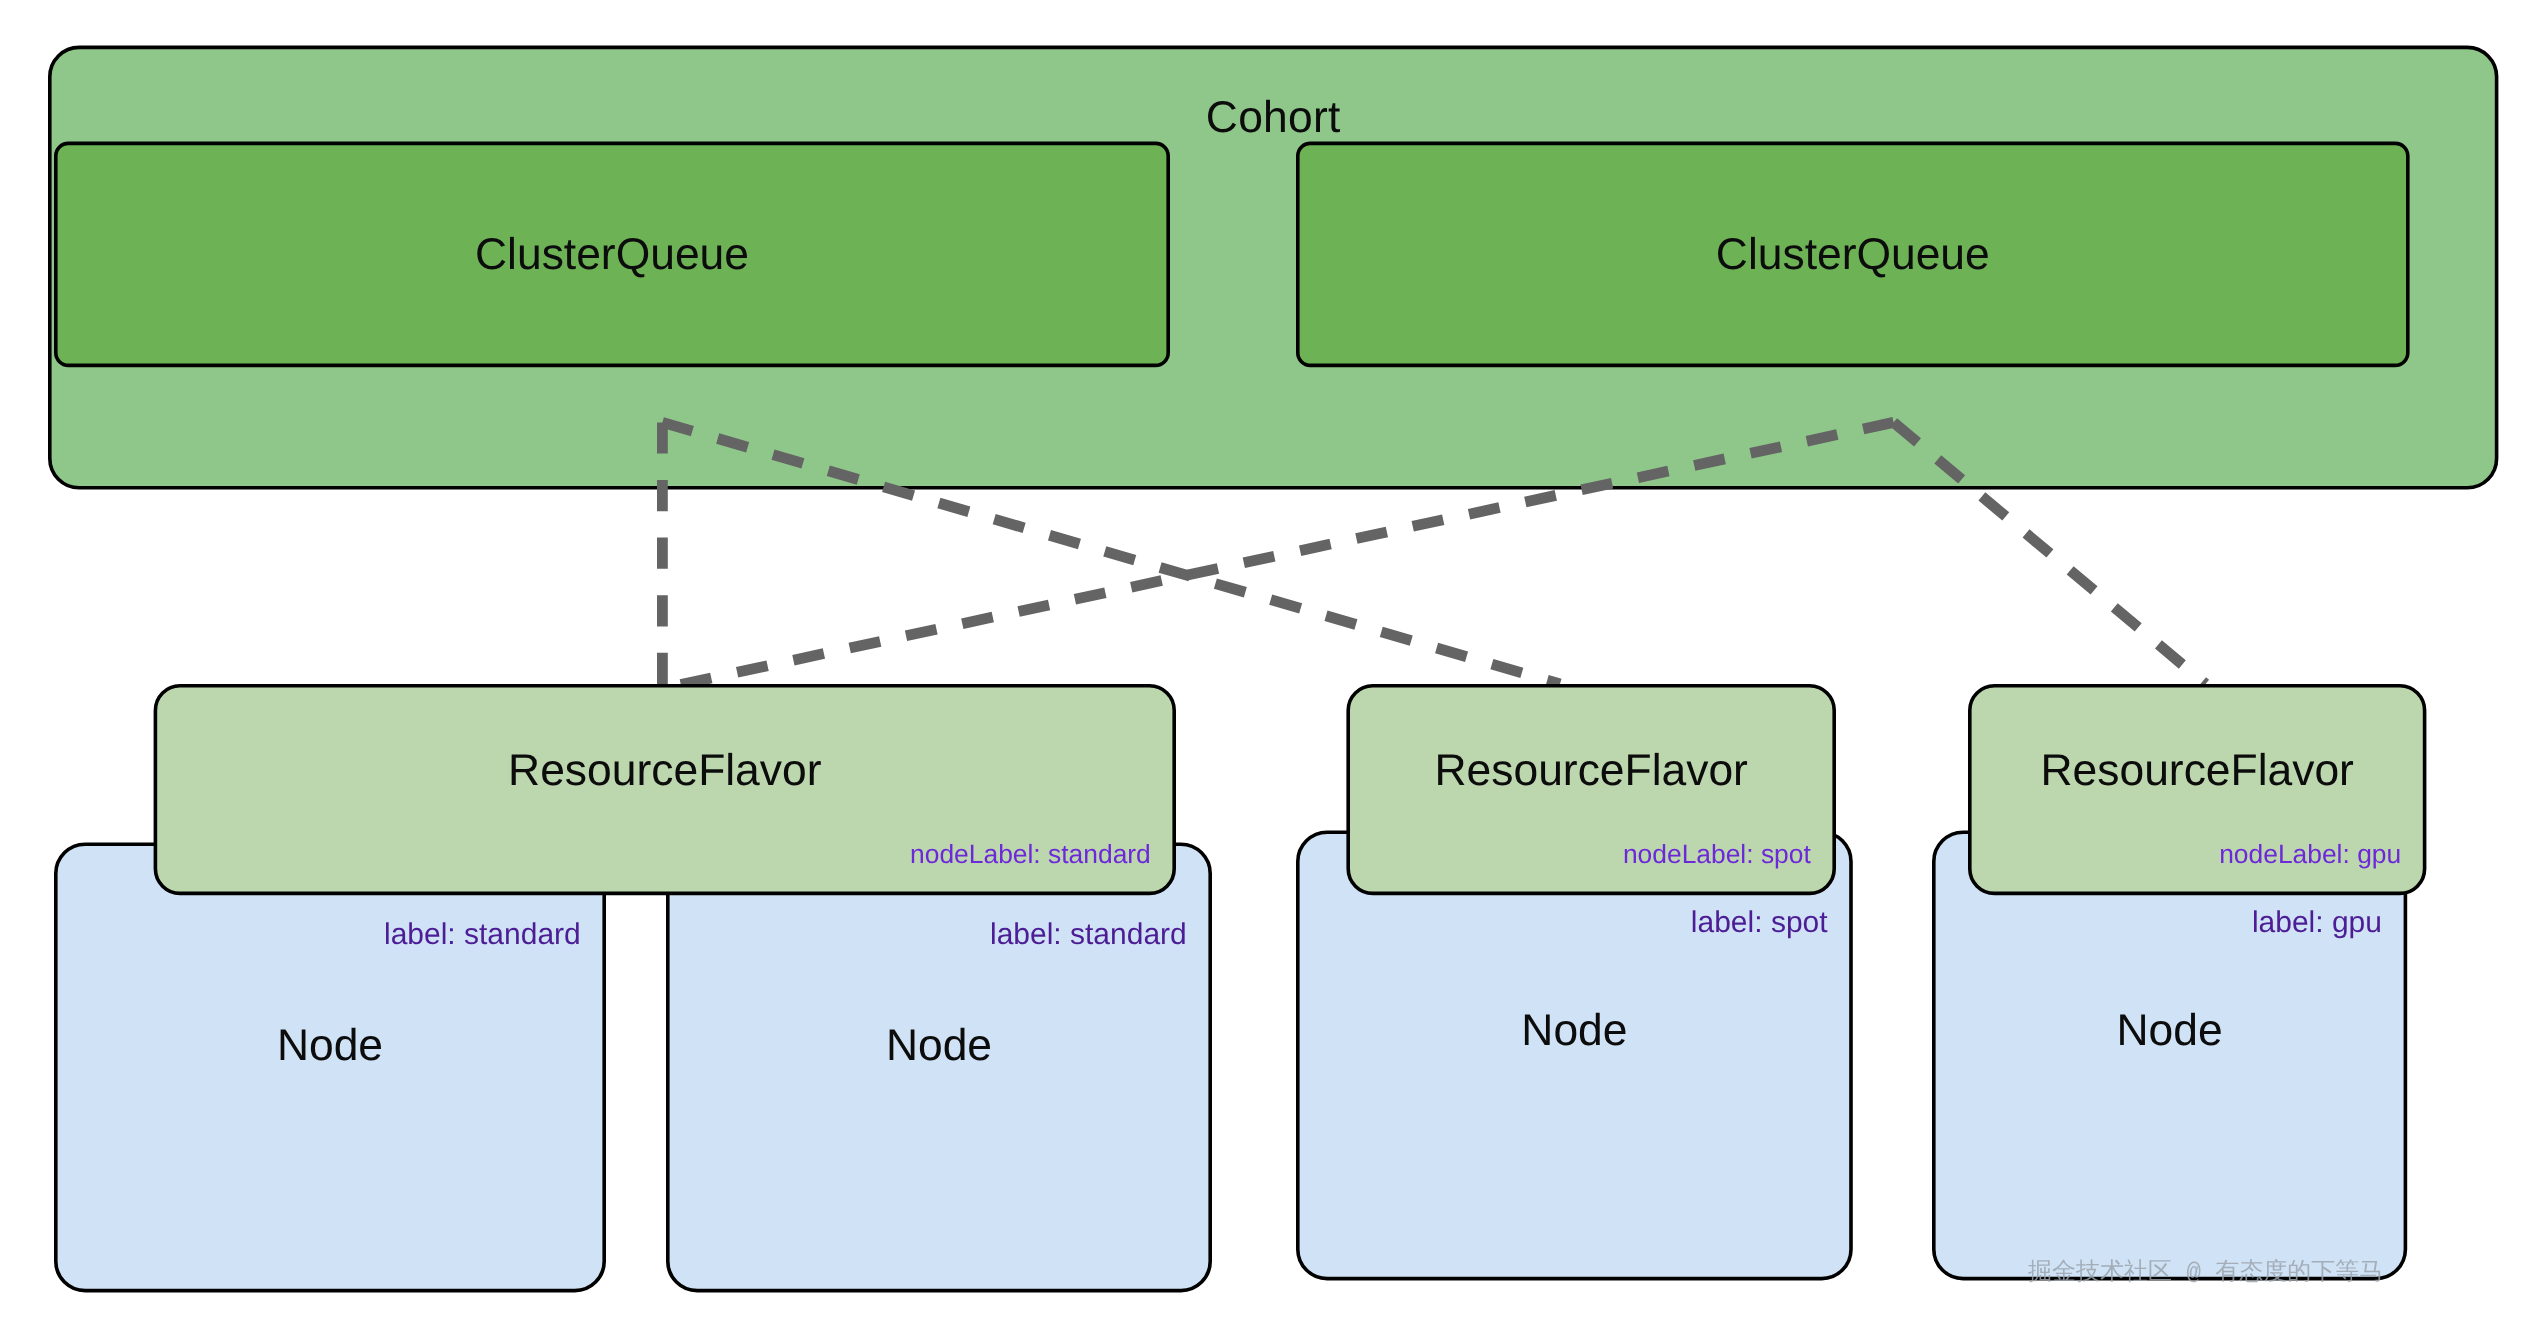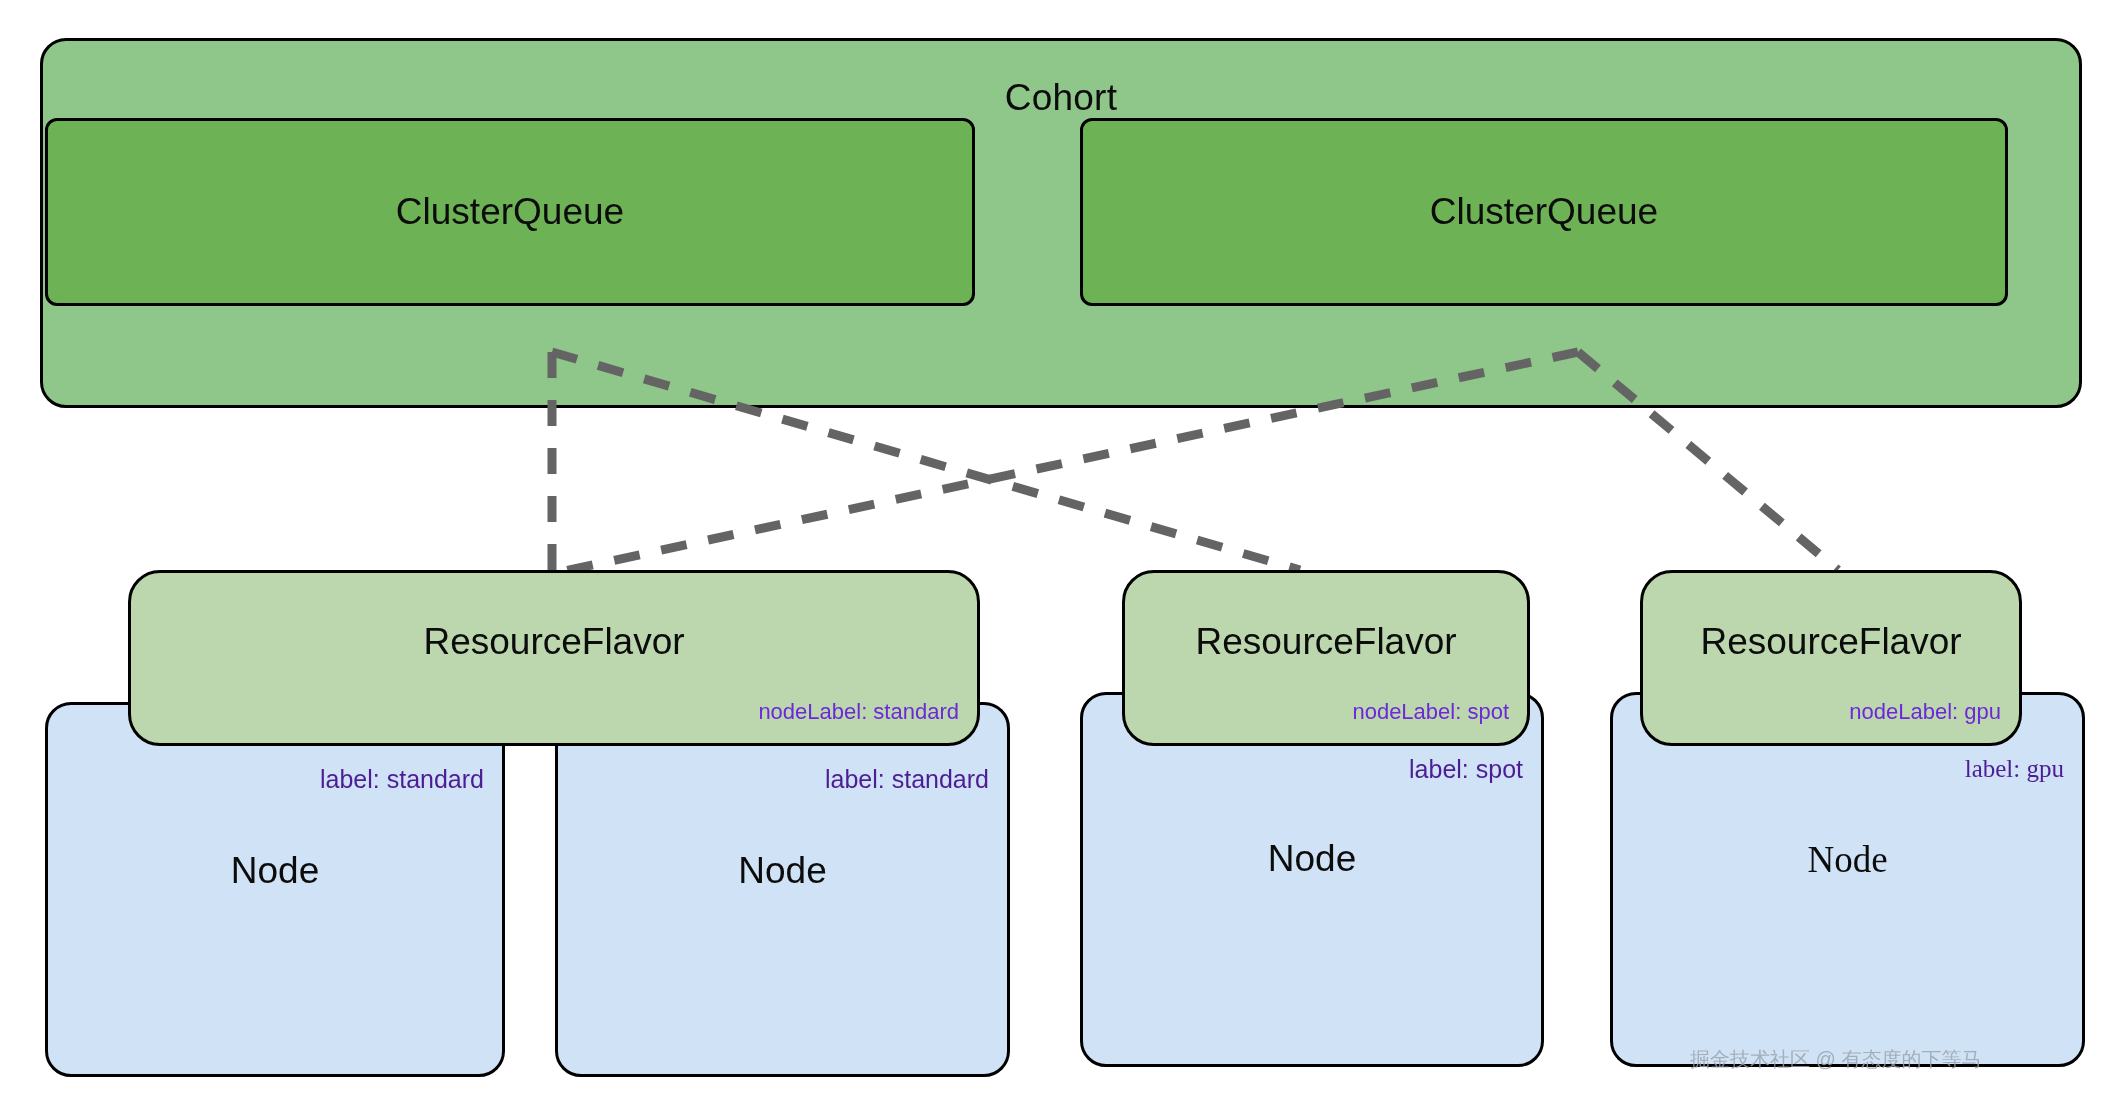--- a/index.html
+++ b/index.html
@@ -71,21 +71,21 @@
     width: 2120px;
     height: 1108px;
     z-index: 5;
     pointer-events: none;
   }
   
   .rf-box {
     position: absolute;
     box-sizing: border-box;
     border: 3px solid #000000;
-    border-radius: 32px;
+    border-radius: 22px;
     background: #BCD7AE;
     top: 570px;
     height: 176px;
     z-index: 8;
   }
   #rf-1 { left: 128px;  width: 852px; }
   #rf-2 { left: 1122px; width: 408px; }
   #rf-3 { left: 1640px; width: 382px; }
   .rf-title {
     position: absolute;
@@ -108,21 +108,21 @@
     position: absolute;
     box-sizing: border-box;
     border: 3px solid #000000;
     border-radius: 26px;
     background: #D0E2F5;
     z-index: 6;
   }
   #node-1 { left: 45px;   top: 702px; width: 460px; height: 375px; }
   #node-2 { left: 555px;  top: 702px; width: 455px; height: 375px; }
   #node-3 { left: 1080px; top: 692px; width: 464px; height: 375px; }
-  #node-4 { left: 1610px; top: 692px; width: 475px; height: 375px; font-family: Liberation Serif, serif; }
+  #node-4 { left: 1610px; top: 692px; width: 396px; height: 375px; }
   .node-label {
     position: absolute;
     right: 18px;
     top: 60px;
     font-size: 25px;
     color: #4c1d95;
   }
   .node-title {
     position: absolute;
     left: 0;
@@ -136,20 +136,21 @@
   
   #watermark {
     position: absolute;
     left: 1690px;
     top: 1046px;
     font-size: 20px;
     color: #9aa3ad;
     opacity: 0.82;
     white-space: nowrap;
     z-index: 20;
+    font-family: Liberation Mono, monospace;
   }
 </style>
 </head>
 <body>
 
 <div id="canvas">
 
   <svg id="connectors" viewBox="0 0 2120 1108" width="2120" height="1108">
 
     <path d="M 552 352 L 552 572" stroke="#646464" stroke-width="9" fill="none" stroke-dasharray="26 22" stroke-linecap="butt"></path>

